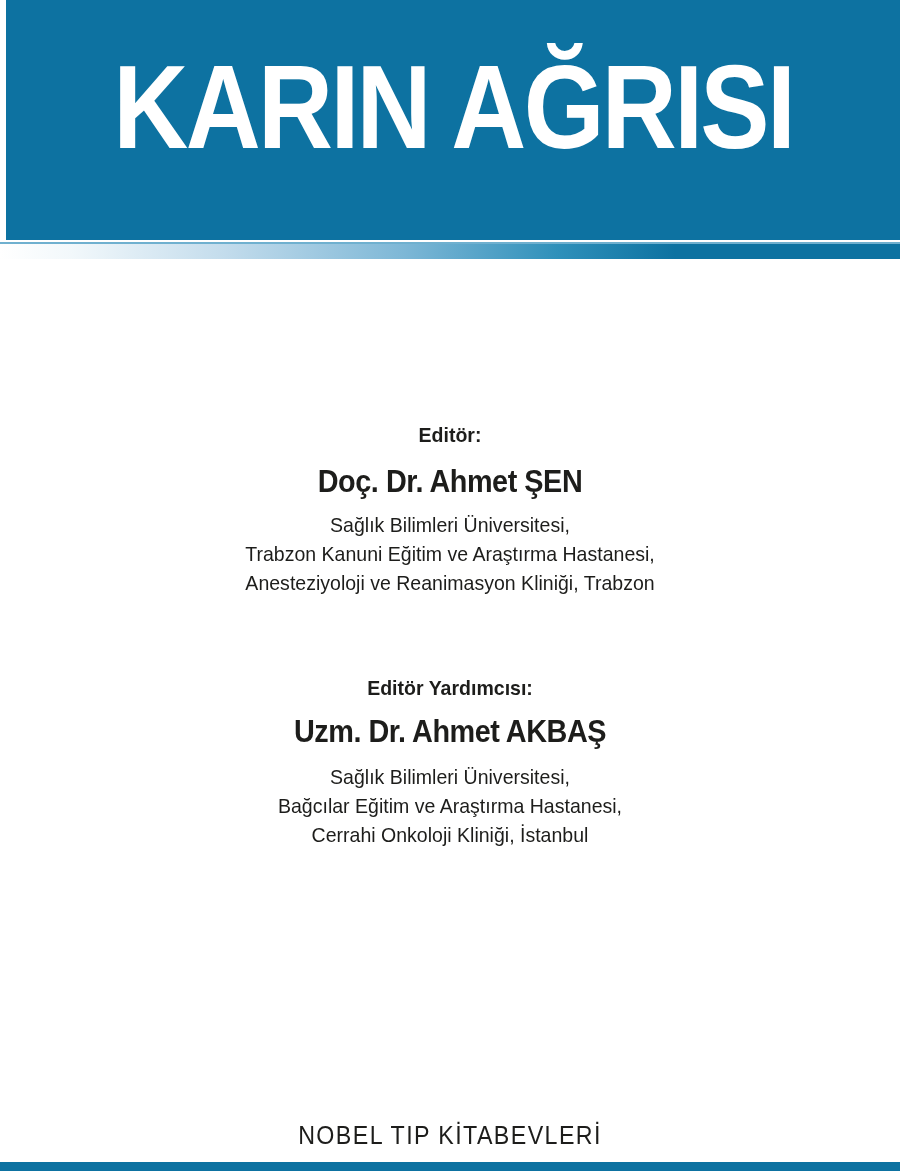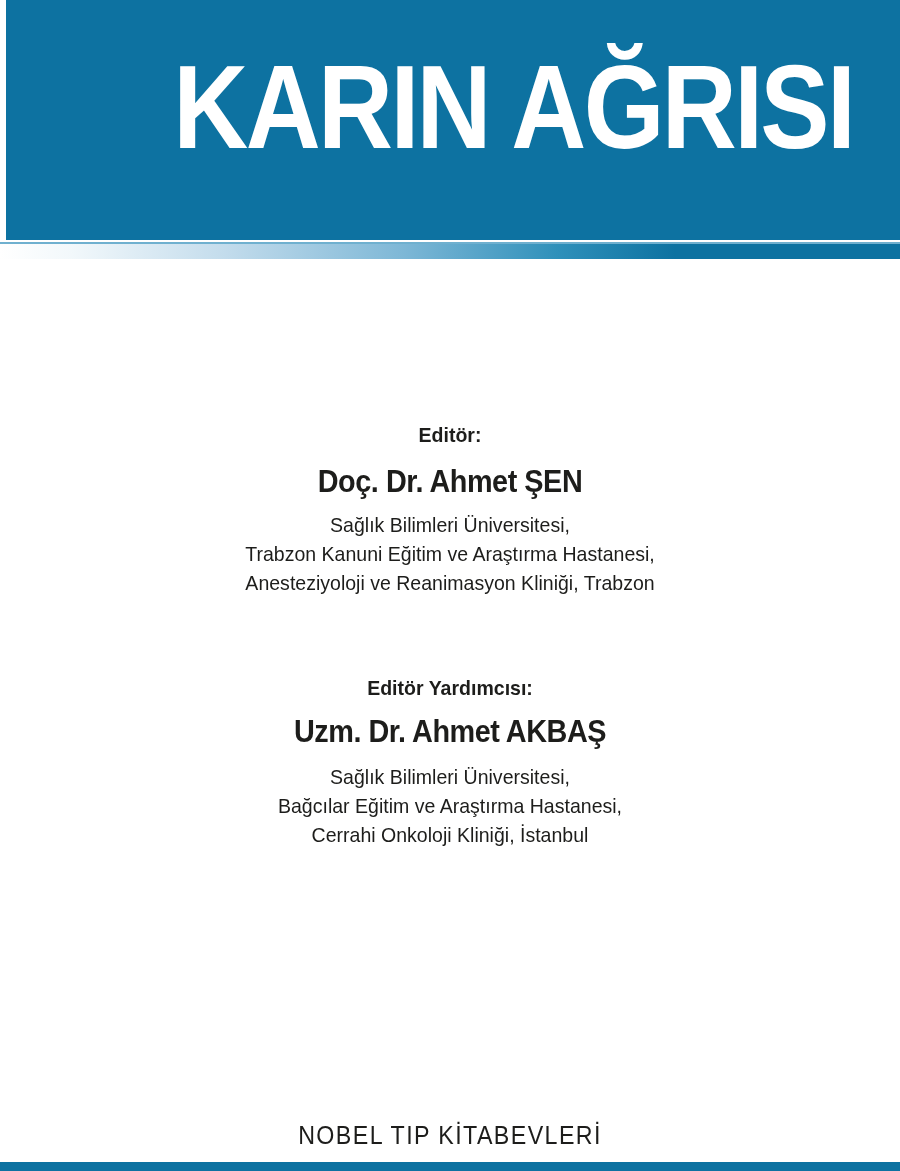--- a/index.html
+++ b/index.html
@@ -17,21 +17,21 @@
     color:var(--text-color);
   }
   
   .header-band{
     position:absolute;
     top:0; left:6px; right:0;
     height:240px;
     background:var(--band-blue);
     display:flex;
     align-items:center;
-    justify-content:flex-end;
+    justify-content:center;
   }
   .book-title{
     margin:0;
     margin-top:-26px;
     color:#ffffff;
     font-size:118px;
     font-weight:bold;
     letter-spacing:-3px;
     white-space:nowrap;
     transform:scaleX(0.88);

